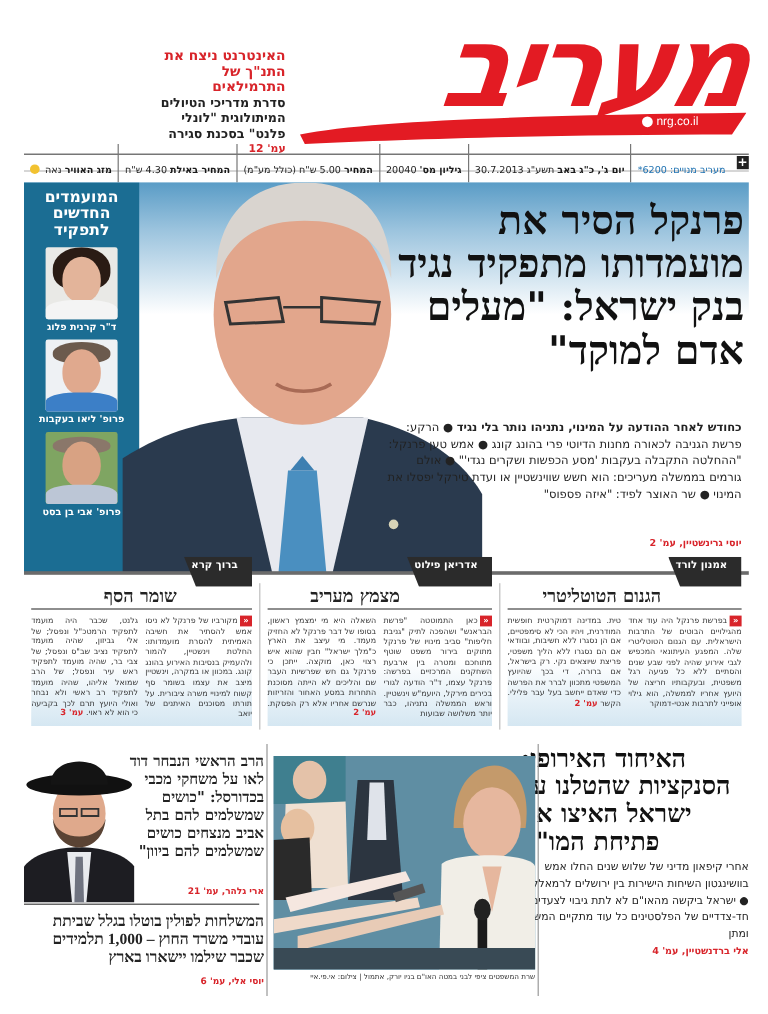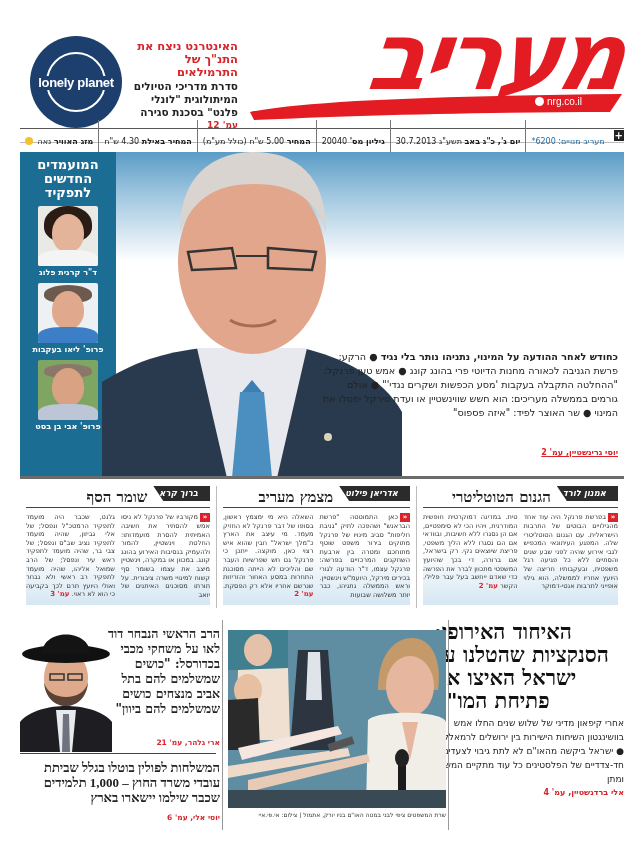--- a/index.html
+++ b/index.html
@@ -41,28 +41,28 @@
 .portrait{width:60px;height:60px;margin:6px auto 0;border-radius:2px;position:relative;overflow:hidden;}
 .portrait .face{position:absolute;left:14px;top:8px;width:32px;height:38px;border-radius:50% 50% 46% 46%;}
 .portrait .hair{position:absolute;left:6px;top:0;width:48px;height:36px;border-radius:50% 50% 40% 40%;}
 .portrait .body{position:absolute;left:0;top:44px;width:60px;height:20px;border-radius:40% 40% 0 0;}
 .cap{color:#fff;font-size:8px;font-weight:700;margin-top:2px;}
 
 .photo-main{position:absolute;left:82px;top:0;width:300px;height:326px;}
 .lead-head{position:absolute;right:4px;top:14px;width:330px;text-align:right;font-family:"DejaVu Serif","Liberation Serif",serif;font-weight:700;font-size:33px;line-height:36px;color:#111;}
 .lead-deck{position:absolute;right:6px;top:198px;width:300px;text-align:right;font-size:9.6px;line-height:14px;color:#222;}
 .lead-deck b{font-weight:700;}
-.lead-byline{position:absolute;right:6px;top:296px;color:#d8242a;font-size:8px;font-weight:700;text-decoration:underline;}
+.lead-byline{position:absolute;right:6px;top:296px;color:#d8242a;font-size:8px;font-weight:700;}
 
 
 .columns{position:absolute;left:20px;top:486px;width:604px;height:122px;display:flex;flex-direction:row;}
 .col{position:relative;height:122px;border-left:1px solid #bdbdbd;padding:0 6px;}
 .col:last-child{border-left:none;}
 .col-head{display:flex;align-items:flex-end;height:22px;border-bottom:1px solid #444;}
-.col-author{background:#2b2b2b;color:#fff;font-size:8.5px;font-weight:700;padding:2px 12px 2px 6px;clip-path:polygon(0 0,100% 0,100% 100%,10px 100%);height:15px;line-height:11px;margin-bottom:6px;font-style:italic;}
+.col-author{background:#2b2b2b;color:#fff;font-size:8.5px;font-weight:700;padding:2px 12px 2px 6px;clip-path:polygon(0 0,100% 0,100% 100%,10px 100%);height:25px;line-height:11px;margin-bottom:18px;}
 .col-title{font-family:"DejaVu Serif",serif;font-weight:700;font-size:15px;padding:0 6px 0 0;line-height:20px;color:#222;}
 .col-body{position:relative;display:flex;gap:6px;margin-top:5px;height:92px;background:linear-gradient(180deg,#fff 0,#fff 40%,#d5e7f2 100%);}
 .col-body p{flex:1;font-size:6.6px;line-height:8.6px;color:#333;text-align:justify;}
 .chev{display:inline-block;width:10px;height:9px;background:#d8242a;color:#fff;font-size:7px;line-height:9px;text-align:center;font-weight:700;margin-left:2px;vertical-align:middle;}
 .col-page{color:#d8242a;font-size:7px;font-weight:700;}
 
 
 .bottom{position:absolute;left:20px;top:620px;width:604px;height:210px;}
 .story-right{position:absolute;right:0;top:0;width:190px;height:210px;}
 .sr-head{font-family:"DejaVu Serif",serif;font-weight:700;font-size:21px;line-height:23px;text-align:left;color:#111;}
@@ -79,25 +79,20 @@
 .sl-rule{position:absolute;left:0;top:133px;width:196px;height:1px;background:#444;}
 .sl2-head{position:absolute;right:0;top:140px;width:196px;font-family:Liberation Serif, serif;font-weight:700;font-size:13px;line-height:15px;text-align:right;color:#222;}
 .sl2-byline{position:absolute;right:0;top:193px;color:#d8242a;font-size:7.5px;font-weight:700;}
 .vrule{position:absolute;top:0;width:1px;height:210px;background:#999;}
 </style>
 </head>
 <body>
 
 <header class="masthead">
   <div class="promo">
-    <div class="lp-badge">
-      <div class="ring"></div>
-        <div class="ring-cut"></div>
-      <span>lonely planet</span>
-    </div>
     <div class="promo-text">
       <div class="promo-head">האינטרנט ניצח את התנ"ך של התרמילאים</div>
       <div class="promo-body">סדרת מדריכי הטיולים המיתולוגית "לונלי פלנט" בסכנת סגירה</div>
       <div class="promo-page">עמ' 12</div>
     </div>
   </div>
   <div class="logo-wrap">
     <svg class="logo-swoosh" viewBox="0 0 372 30" preserveAspectRatio="none">
       <path d="M0,22 C60,10 200,6 372,4 L360,22 C220,22 90,26 4,30 Z" fill="#e31b23"></path>
     </svg>
@@ -151,20 +146,21 @@
     <path d="M138,240 L162,240 L170,326 L130,326 Z" fill="#4a8fc0"></path>
     <path d="M140,240 L150,228 L160,240 Z" fill="#3d7fb1"></path>
     <ellipse cx="150" cy="110" rx="74" ry="92" fill="#e2a68c"></ellipse>
     <path d="M78,80 C78,20 115,0 152,0 C195,0 225,25 224,80 C215,50 195,32 152,32 C110,32 90,50 78,80 Z" fill="#d9d4cf"></path>
     <path d="M86,100 L130,96 L134,116 L90,118 Z M166,96 L214,100 L210,118 L166,116 Z" fill="none" stroke="#333" stroke-width="2.5"></path>
     <path d="M134,104 L166,104" stroke="#333" stroke-width="2"></path>
     <path d="M128,168 C140,176 162,176 174,168" fill="none" stroke="#a86a55" stroke-width="3"></path>
     <circle cx="226" cy="285" r="4" fill="#d8d4b8"></circle>
   </svg>
 
+  <h1 class="lead-head">פרנקל הסיר את מועמדותו מתפקיד נגיד בנק ישראל: "מעלים אדם למוקד"</h1>
   <div class="lead-deck">
     <b>כחודש לאחר ההודעה על המינוי, נתניהו נותר בלי נגיד</b>
     <span>● הרקע: פרשת הגניבה לכאורה מחנות הדיוטי פרי בהונג קונג ● אמש טען פרנקל: "ההחלטה התקבלה בעקבות 'מסע הכפשות ושקרים נגדי'" ● אולם גורמים בממשלה מעריכים: הוא חשש שווינשטיין או ועדת טירקל יפסלו את המינוי ● שר האוצר לפיד: "איזה פספוס"</span>
   </div>
   <div class="lead-byline">יוסי גרינשטיין, עמ' 2</div>
 </section>
 <div class="lead-bottom-rule"></div>
 
 <section class="columns">
   <article class="col" style="width:208px;">

